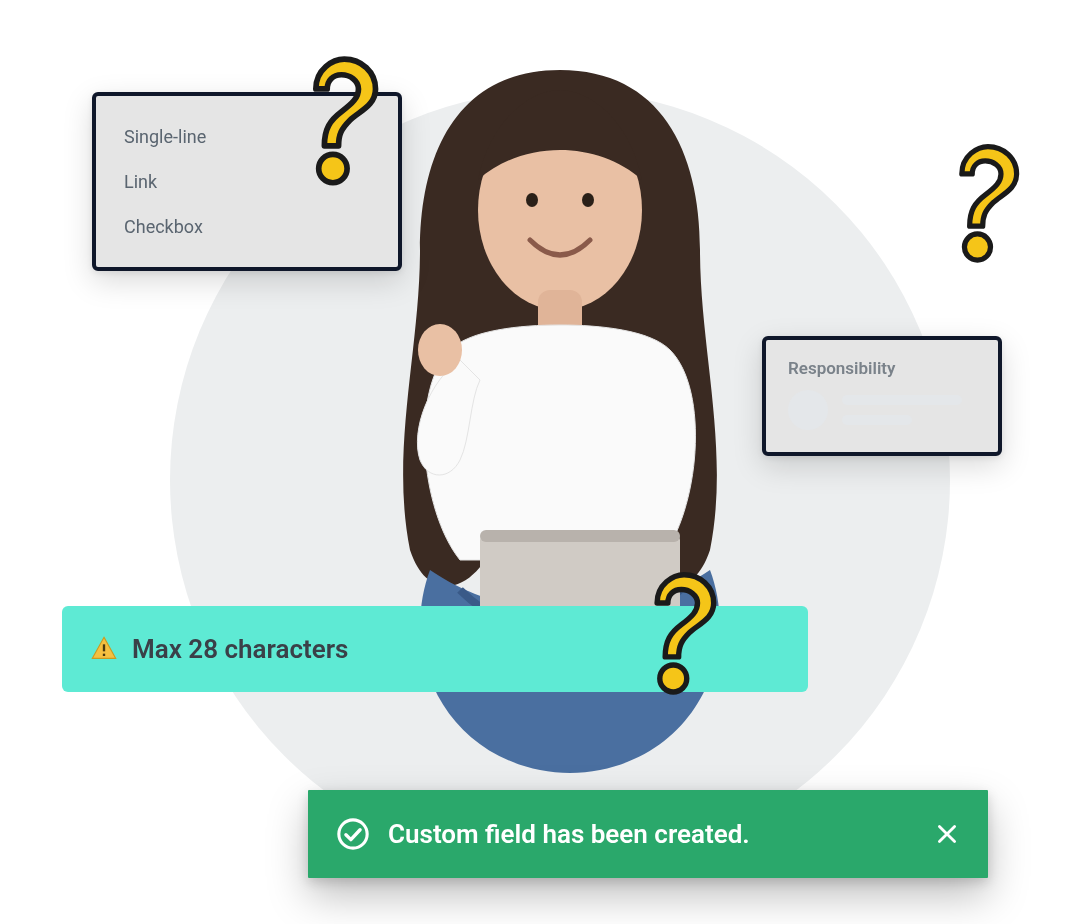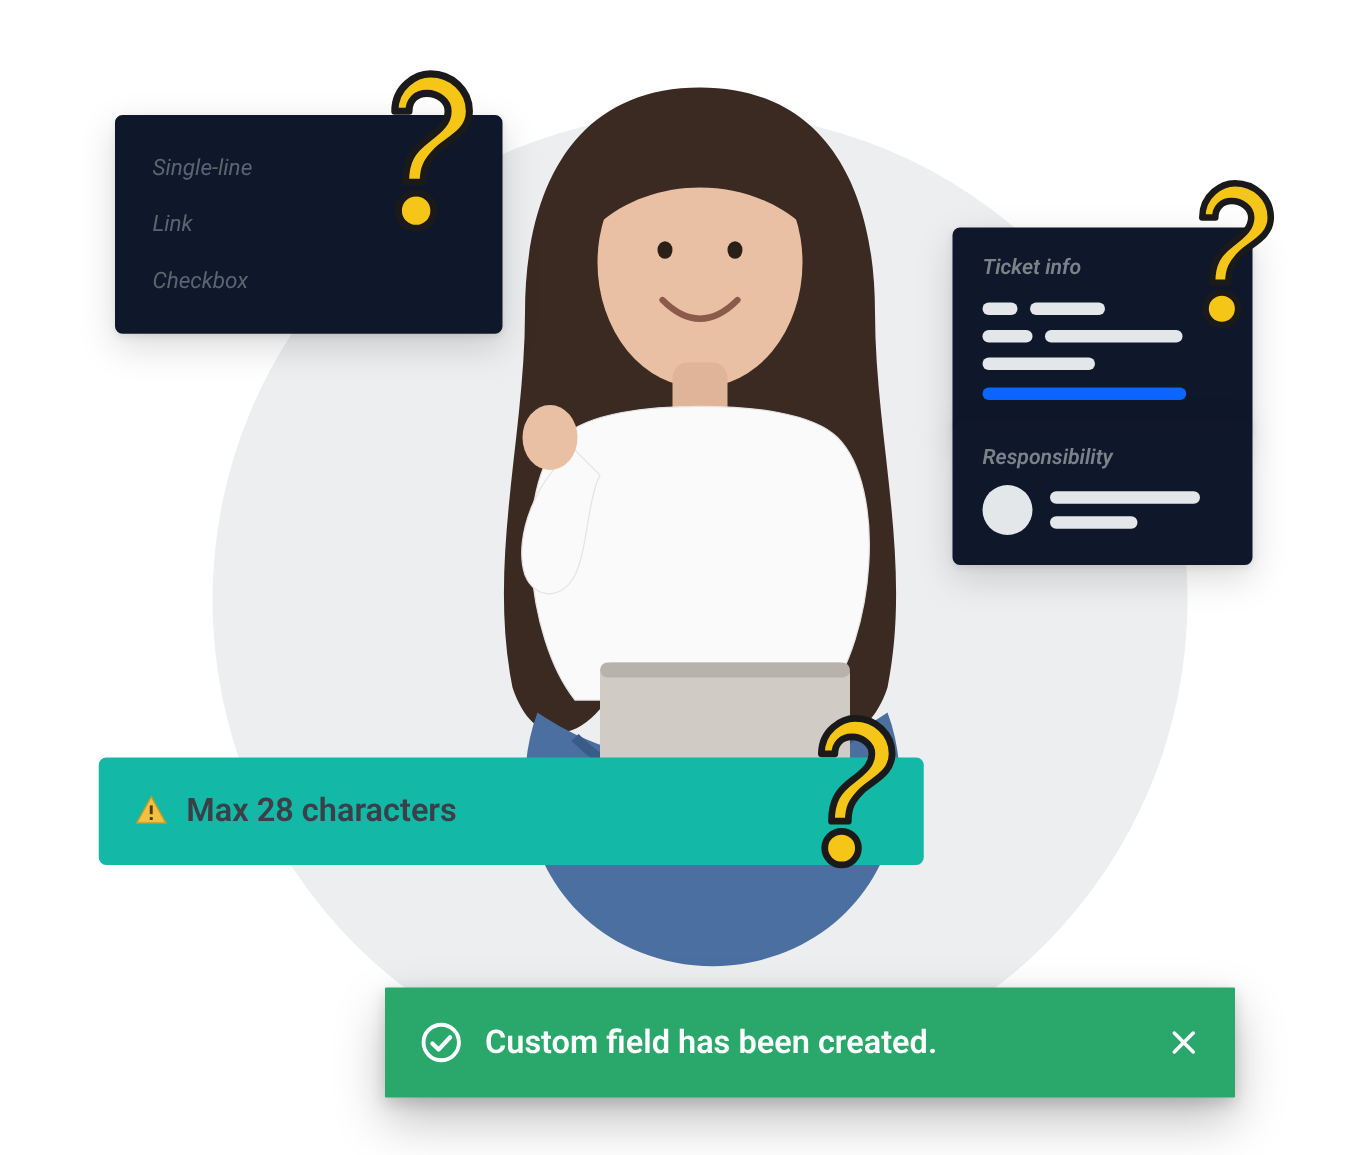--- a/index.html
+++ b/index.html
@@ -32,25 +32,24 @@
     left: 280px;
     top: 30px;
     width: 560px;
     height: 830px;
   }
   .person svg { width: 100%; height: 100%; display: block; }
 
   
   .card {
     position: absolute;
-    background: #0f172a;
-    border: 2px solid #0f172a;
+    background: #e5e5e5;
+    border: 4px solid #0f172a;
     border-radius: 6px;
     box-shadow: 0 10px 30px rgba(0,0,0,0.15), 0 2px 6px rgba(0,0,0,0.08);
-    font-style: italic;
   }
 
   
   .field-types {
     left: 92px;
     top: 92px;
     width: 310px;
     padding: 18px 24px;
   }
   .field-types .item {
@@ -103,33 +102,32 @@
   .avatar-ph {
     width: 40px; height: 40px; border-radius: 50%; background: #e4e7ea; flex: none;
   }
   .lines { flex: 1; display: flex; flex-direction: column; gap: 10px; }
 
   
   .warning {
     position: absolute;
     left: 62px;
     top: 606px;
-    width: 660px;
+    width: 746px;
     height: 86px;
-    background: #14b8a6;
+    background: #5eead4;
     border-radius: 6px;
     display: flex;
     align-items: center;
     gap: 14px;
     padding: 0 28px;
     font-size: 26px;
     font-weight: 600;
     color: #3a4048;
     box-shadow: 0 0 0 rgba(0,0,0,0);
-    margin-left: 17px;
   }
   .warning .tri { width: 28px; height: 28px; flex: none; }
 
   
   .toast {
     position: absolute;
     left: 308px;
     top: 790px;
     width: 680px;
     height: 88px;
@@ -194,35 +192,20 @@
       <ellipse cx="308" cy="170" rx="6" ry="7" fill="#2a2018"></ellipse>
     </svg>
   </div>
 
   <div class="card field-types">
     <div class="item">Single-line</div>
     <div class="item">Link</div>
     <div class="item">Checkbox</div>
   </div>
 
-  <div class="card ticket-info">
-    <div class="title">Ticket info</div>
-    <div class="row">
-      <div class="ph" style="width:28px"></div>
-      <div class="ph" style="width:60px"></div>
-    </div>
-    <div class="row">
-      <div class="ph" style="width:40px"></div>
-      <div class="ph" style="width:110px"></div>
-    </div>
-    <div class="row">
-      <div class="ph" style="width:90px"></div>
-    </div>
-    <div class="progress"></div>
-  </div>
 
   <div class="card responsibility">
     <div class="title">Responsibility</div>
     <div class="row2">
       <div class="avatar-ph"></div>
       <div class="lines">
         <div class="ph" style="width:120px"></div>
         <div class="ph" style="width:70px"></div>
       </div>
     </div>

